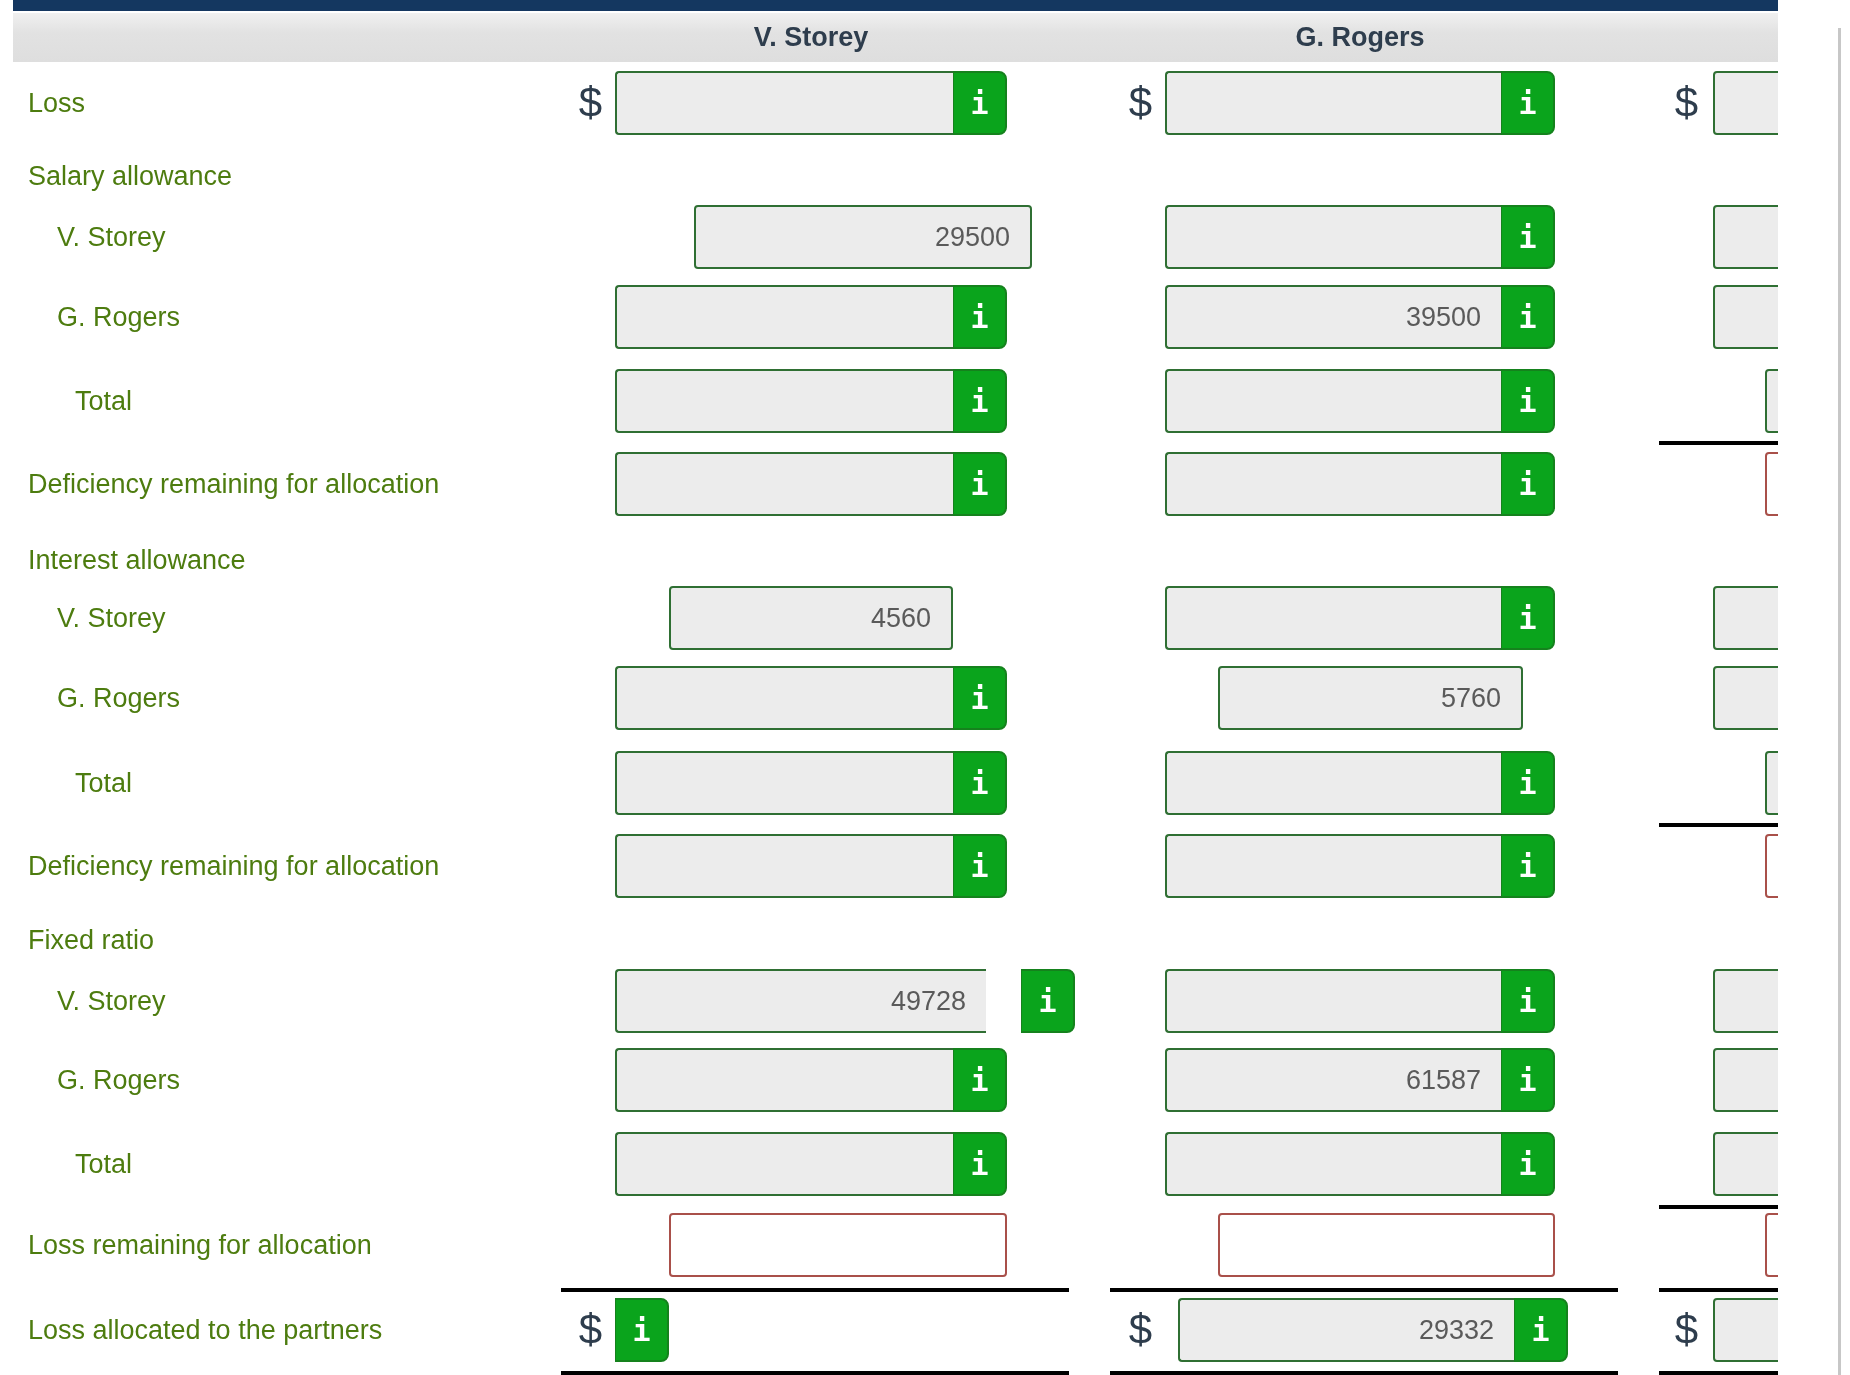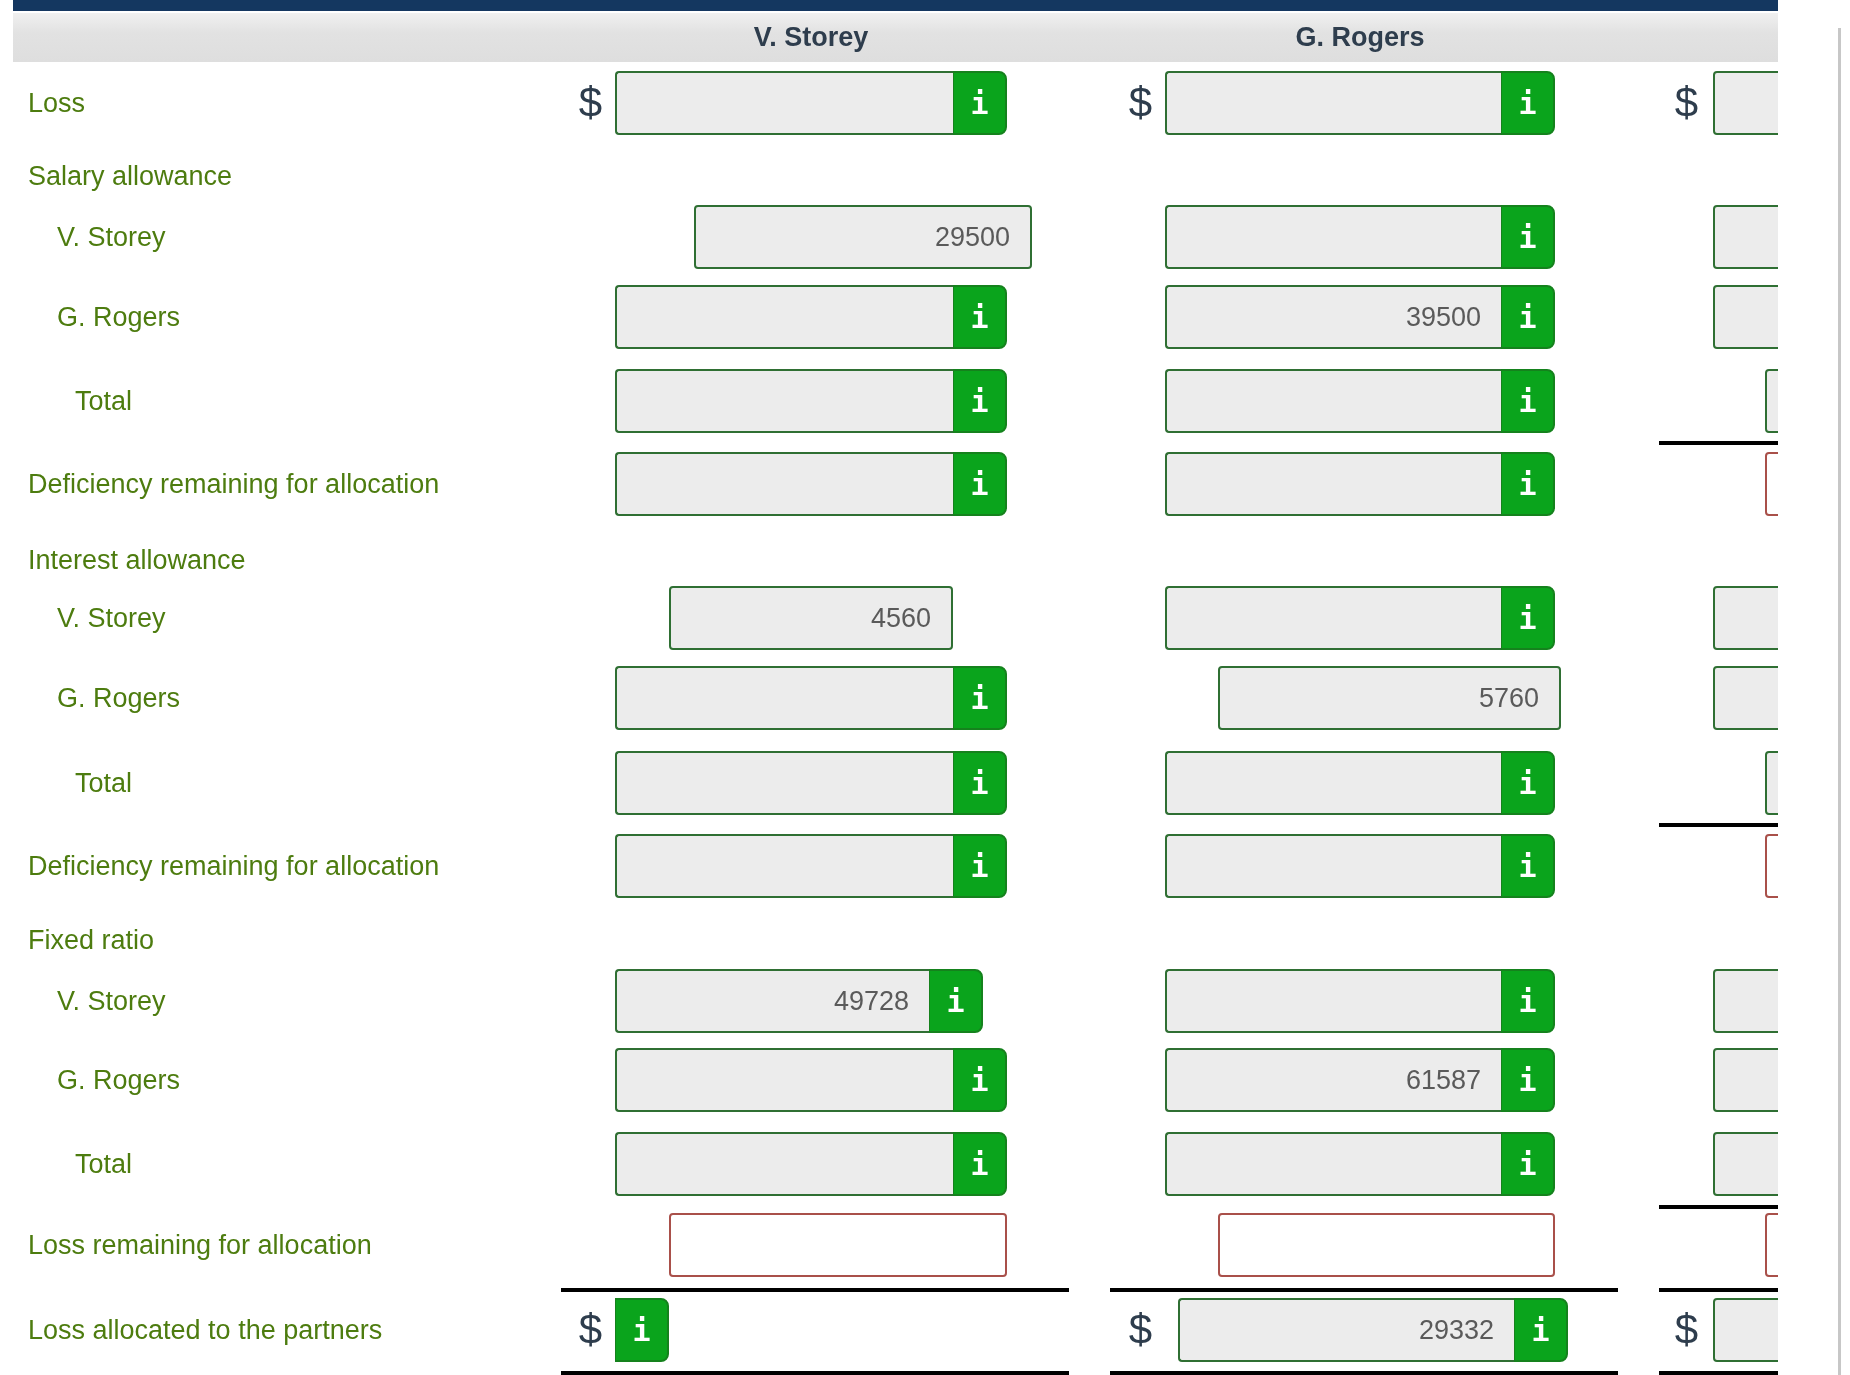--- a/index.html
+++ b/index.html
@@ -125,21 +125,21 @@
           <div class="btn">i</div>
         </div>
         <div class="field" style="left: 1713px; top: 586px; width: 300px;">
           <div class="box"></div>
         </div>
         <div class="rowlabel" style="left: 57px; top: 666px;">G. Rogers</div>
         <div class="field has-btn" style="left: 615px; top: 666px; width: 392px;">
           <div class="box"></div>
           <div class="btn">i</div>
         </div>
-        <div class="field" style="left: 1218px; top: 666px; width: 343px; text-align: center;">
+        <div class="field" style="left: 1218px; top: 666px; width: 305px; text-align: center;">
           <div class="box">5760</div>
         </div>
         <div class="field" style="left: 1713px; top: 666px; width: 300px;">
           <div class="box"></div>
         </div>
         <div class="rowlabel" style="left: 75px; top: 751px;">Total</div>
         <div class="field has-btn" style="left: 615px; top: 751px; width: 392px;">
           <div class="box"></div>
           <div class="btn">i</div>
         </div>
@@ -157,21 +157,21 @@
         </div>
         <div class="field has-btn" style="left: 1165px; top: 834px; width: 390px;">
           <div class="box"></div>
           <div class="btn">i</div>
         </div>
         <div class="field red" style="left: 1765px; top: 834px; width: 300px;">
           <div class="box"></div>
         </div>
         <div class="rowlabel" style="left: 28px; top: 908px;">Fixed ratio</div>
         <div class="rowlabel" style="left: 57px; top: 969px;">V. Storey</div>
-        <div class="field has-btn" style="left: 615px; top: 969px; width: 368px;">
+        <div class="field has-btn" style="left: 615px; top: 969px; width: 460px; gap: 35px;">
           <div class="box">49728</div>
           <div class="btn">i</div>
         </div>
         <div class="field has-btn" style="left: 1165px; top: 969px; width: 390px;">
           <div class="box"></div>
           <div class="btn">i</div>
         </div>
         <div class="field" style="left: 1713px; top: 969px; width: 300px;">
           <div class="box"></div>
         </div>

